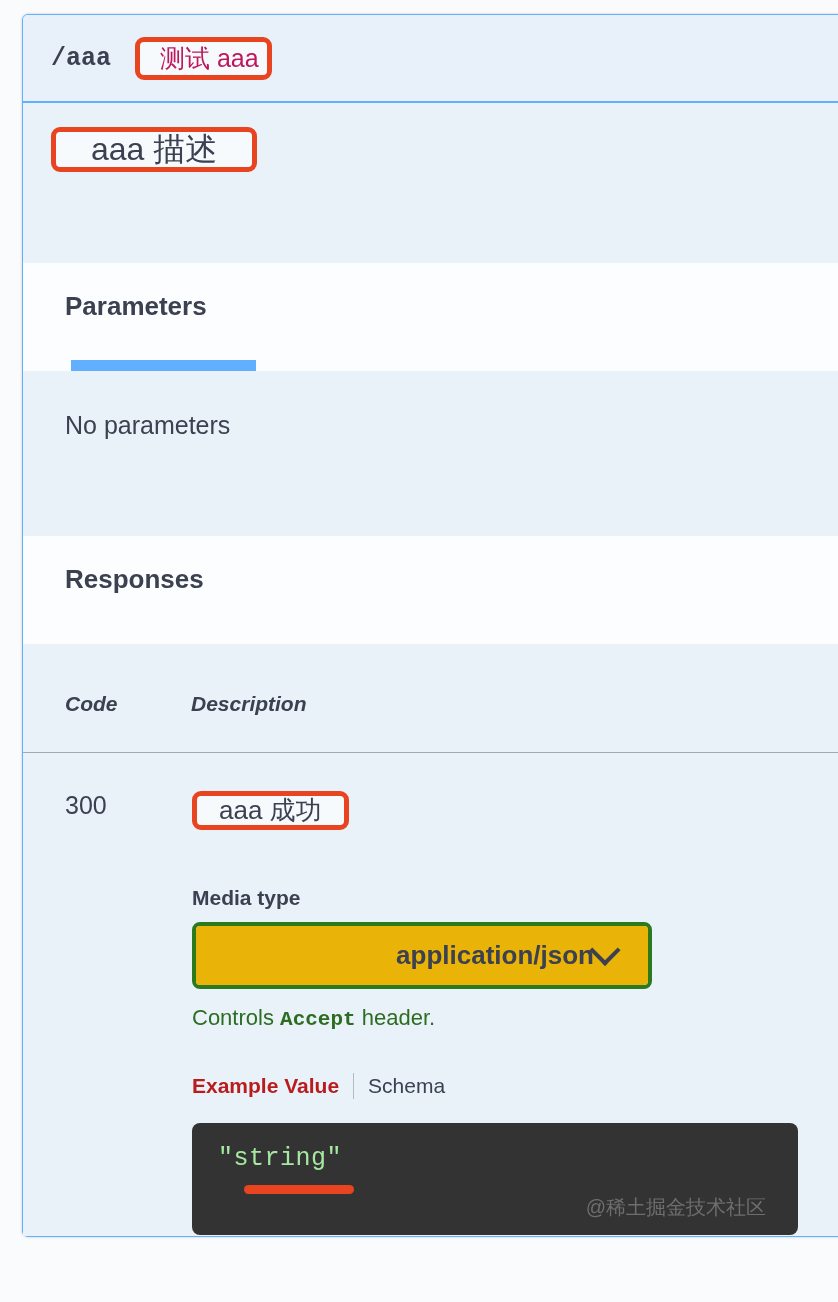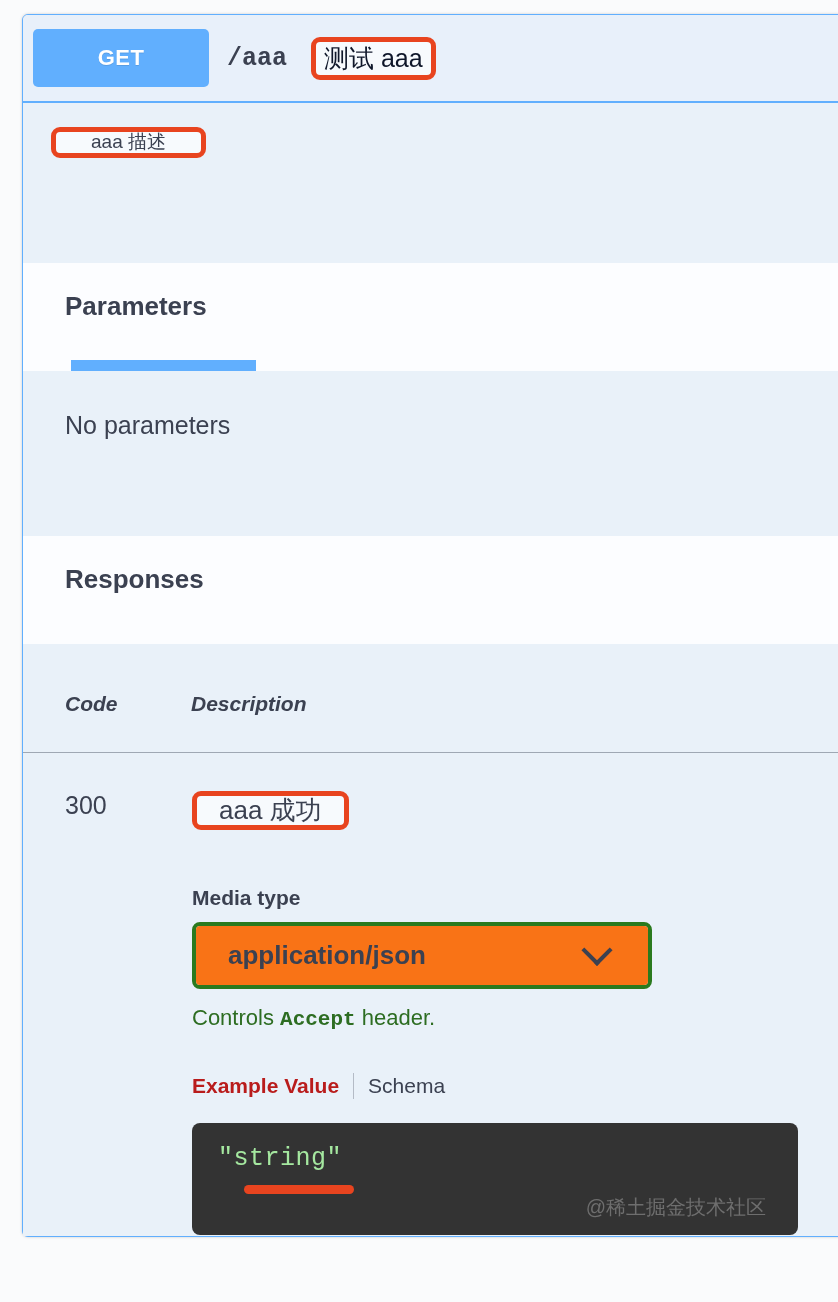--- a/index.html
+++ b/index.html
@@ -59,41 +59,42 @@
   .op-path {
     font-family: "Liberation Mono", "DejaVu Sans Mono", monospace;
     font-size: 25px;
     font-weight: 700;
     color: #3b4151;
     padding: 0 24px 0 18px;
     white-space: nowrap;
   }
   .op-summary-desc {
     font-size: 25px;
-    color: #0f172a;
+    color: #be185d;
     white-space: nowrap;
     padding: 4px 8px;
+    margin-left: 12px;
   }
 
   
   .anno-red {
     border: 5px solid #e8441f;
     border-radius: 9px;
     background: #f7fafd;
     display: inline-block;
   }
 
   
   .op-description {
     background: #e9f1f9;
     padding: 24px 0 36px 28px;
     min-height: 160px;
   }
   .desc-text {
-    font-size: 19px;
+    font-size: 32px;
     color: #3b4151;
     padding: 18px 35px;
     line-height: 1.1;
     white-space: nowrap;
   }
 
   
   .section-head {
     background: #fcfdff;
     padding: 28px 0 0 42px;
@@ -162,24 +163,24 @@
   }
   .anno-green {
     border: 4px solid #2b7a1e;
     border-radius: 8px;
     display: inline-block;
     width: 460px;
   }
   .media-select {
     display: flex;
     align-items: center;
-    justify-content: space-between;
-    background: #f97316;
+    justify-content: flex-end;
+    background: #eab308;
     border-radius: 4px;
-    padding: 14px 32px;
+    padding: 14px 24px;
     font-size: 26px;
     font-weight: 700;
     color: #3b4151;
     width: 100%;
   }
   .chevron {
     display: inline-block;
     width: 22px;
     height: 22px;
     border-right: 4px solid #3b4151;
@@ -256,21 +257,20 @@
   }
 </style>
 </head>
 <body>
 
 <div id="screen">
 
   <div class="op-block">
 
     <div class="op-summary">
-      <span class="http-method">GET</span>
       <span class="op-path">/aaa</span>
       <span class="anno-red">
         <span class="op-summary-desc">测试 aaa</span>
       </span>
     </div>
 
     <div class="op-description">
       <span class="anno-red">
         <span class="desc-text">aaa 描述</span>
       </span>

